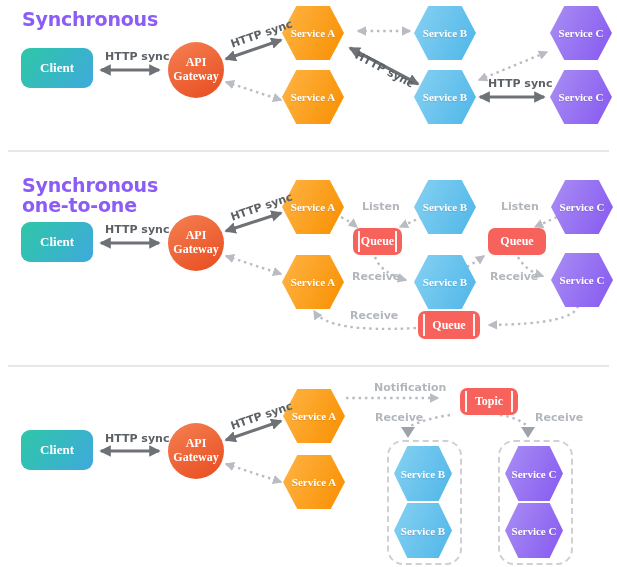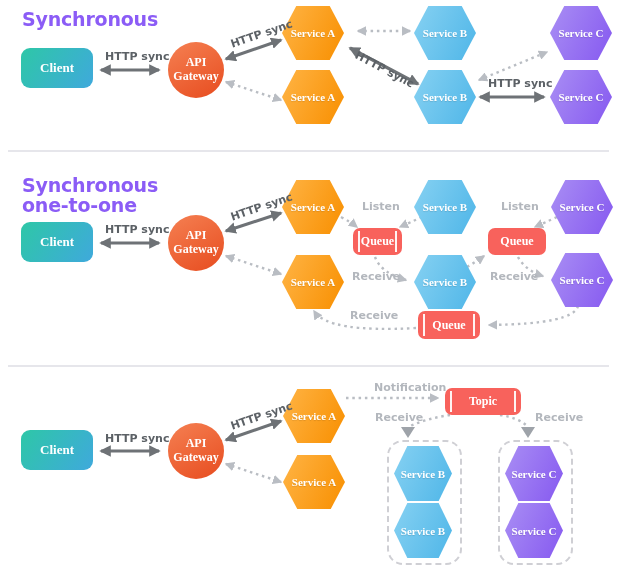--- a/index.html
+++ b/index.html
@@ -172,21 +172,21 @@
   <div class="node gateway" style="left:168px;top:423px;">
     <span class="gw-label">API Gateway</span>
   </div>
   <div class="node hex hex-a" style="left:283px;top:389px;">
       <span>Service A</span>
     </div>
   <div class="node hex hex-a" style="left:283px;top:455px;">
       <span>Service A</span>
     </div>
 
-  <div class="node chip tape" style="left:445px;top:388px;width:76px;height:27px;">
+  <div class="node chip tape" style="left:460px;top:388px;width:58px;height:27px;">
       <span>Topic</span>
     </div>
 
   <div class="group" style="left:387px;top:440px;width:71px;height:121px;"></div>
   <div class="group" style="left:498px;top:440px;width:71px;height:121px;"></div>
 
   <div class="node hex sm hex-b" style="left:394px;top:446px;">
       <span>Service B</span>
     </div>
   <div class="node hex sm hex-b" style="left:394px;top:503px;">

